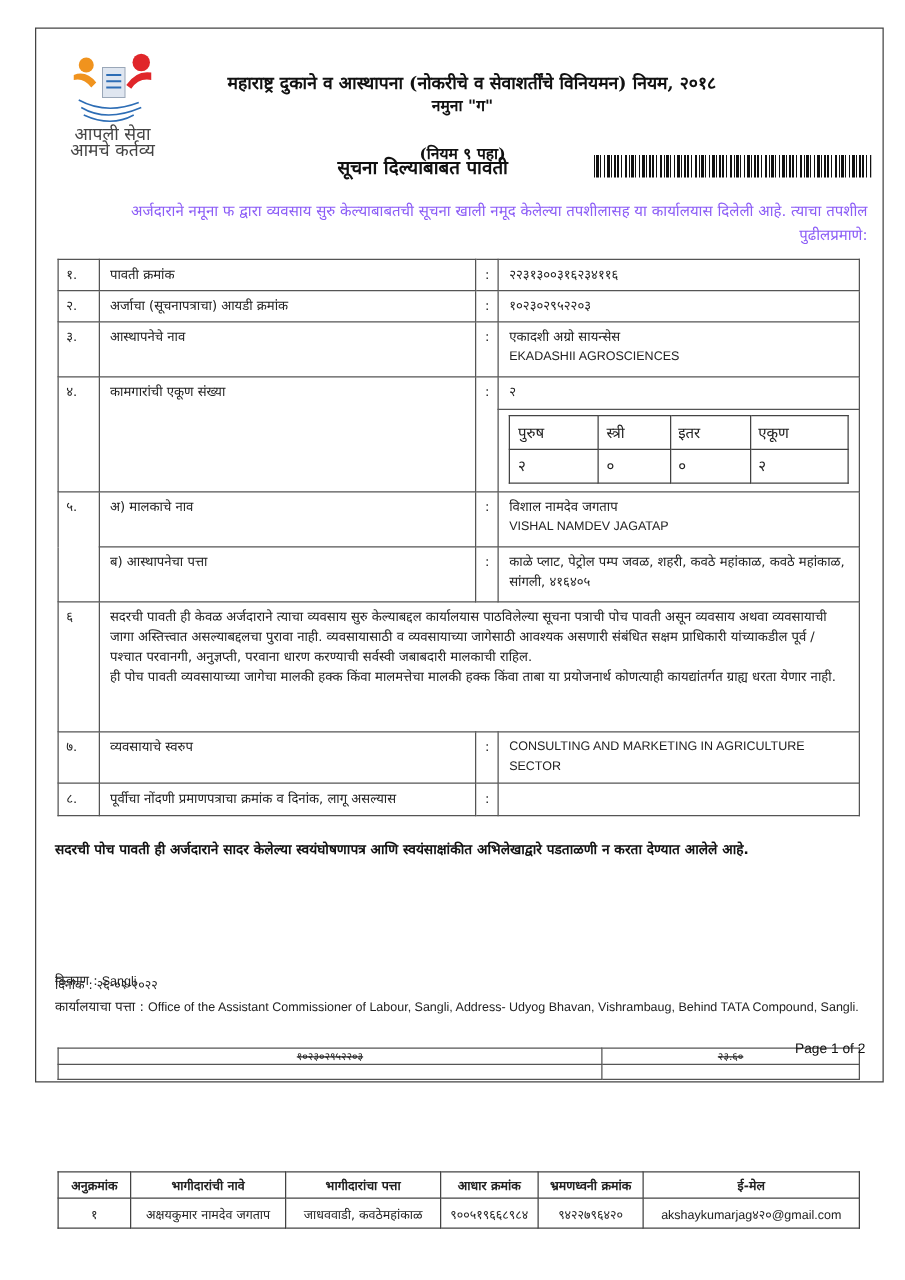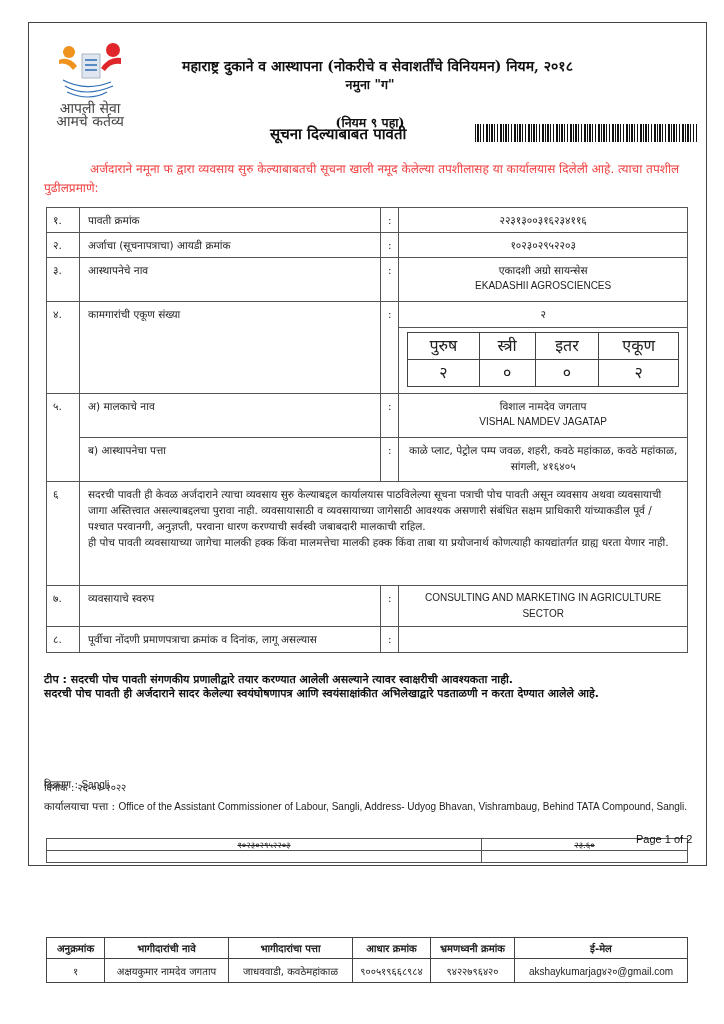--- a/index.html
+++ b/index.html
@@ -12,32 +12,32 @@
   .logo svg { display: block; margin: 0 auto; }
   .logo-text { font-family: "DejaVu Serif", serif; font-size: 14px; color: #444; text-align: center; line-height: 13px; }
 
   .hdr { position: absolute; left: 110px; width: 520px; text-align: center; font-family: "DejaVu Serif", serif; font-weight: bold; color: #111; }
   .hdr1 { top: 56px; font-size: 14px; left: 125px; width: 505px; }
   .hdr2 { top: 76px; font-size: 12.5px; }
   .hdr3 { top: 94px; font-size: 12.5px; margin-top: 20px; }
   .doc-title { position: absolute; left: 270px; top: 123px; font-family: "DejaVu Serif", serif; font-weight: bold; font-size: 15px; color: #111; }
   .barcode { position: absolute; left: 475px; top: 124px; width: 222px; height: 18px; background: repeating-linear-gradient(90deg, #111 0 1px, #fff 1px 2px, #111 2px 4px, #fff 4px 5px, #111 5px 6px, #fff 6px 8px, #111 8px 9px, #fff 9px 11px, #111 11px 13px, #fff 13px 14px); }
 
-  .intro { position: absolute; left: 44px; top: 160px; width: 650px; font-size: 12px; line-height: 19px; text-indent: 46px; color: #ef4444; }
+  .intro { position: absolute; left: 44px; top: 160px; width: 650px; font-size: 12px; line-height: 19px; text-indent: 46px; color: #8b5cf6; text-align: right; }
 
   table.main { position: absolute; left: 46px; top: 207px; width: 642px; border-collapse: collapse; font-size: 10.5px; color: #222; }
   table.main td { border: 1px solid #555; vertical-align: top; padding: 4px 8px; line-height: 16px; }
   table.main td.num { width: 33px; padding-left: 6px; }
   table.main td.lbl { width: 302px; }
   table.main td.colon { width: 18px; text-align: center; padding: 4px 0; }
-  table.main td.val { width: 289px; text-align: center; }
+  table.main td.val { width: 289px; }
   .en { font-family: "Liberation Sans", sans-serif; font-size: 10px; }
 
   table.workers { width: 100%; border-collapse: collapse; }
-  table.workers td { border: 1px solid #444; padding: 4px 6px; height: 27px; vertical-align: middle; font-size: 16px; }
+  table.workers td { border: 1px solid #444; padding: 4px 6px; height: 27px; vertical-align: middle; font-size: 12px; }
   .wk-wrap { padding: 4px 8px 6px 8px !important; }
 
   .note { position: absolute; left: 44px; top: 673px; width: 650px; font-size: 11px; line-height: 13.5px; font-weight: bold; color: #111; }
   .date-line { position: absolute; left: 44px; top: 751px; font-size: 10px; margin-top: 29px; }
   .place-line { position: absolute; left: 44px; top: 777px; font-size: 10.5px; text-align: center; }
   .office-line { position: absolute; left: 44px; top: 800px; width: 650px; font-size: 10.5px; line-height: 13px; }
 
   table.fee { position: absolute; left: 46px; top: 838px; width: 642px; border-collapse: collapse; font-size: 9.5px; background: transparent; }
   table.fee td { border: 1px solid #555; text-align: center; height: 13px; padding: 0 4px; }
   table.fee tr.hd td { font-weight: bold; height: 14px; }
@@ -161,21 +161,20 @@
   <tr>
     <td class="num" style="height:26px">८.</td>
     <td class="lbl">पूर्वीचा नोंदणी प्रमाणपत्राचा क्रमांक व दिनांक, लागू असल्यास</td>
     <td class="colon">:</td>
     <td class="val"></td>
   </tr>
 </tbody>
   </table>
 
 <div class="note">
-  <div>टीप : सदरची पोच पावती संगणकीय प्रणालीद्वारे तयार करण्यात आलेली असल्याने त्यावर स्वाक्षरीची आवश्यकता नाही.</div>
   <div>सदरची पोच पावती ही अर्जदाराने सादर केलेल्या स्वयंघोषणापत्र आणि स्वयंसाक्षांकीत अभिलेखाद्वारे पडताळणी न करता देण्यात आलेले आहे.</div>
 </div>
 
 <div class="date-line">
   <span>दिनांक :</span>
   <span>२६-०२-२०२२</span>
 </div>
 <div class="place-line">
   <span>ठिकाण :</span>
   <span class="en">Sangli</span>

